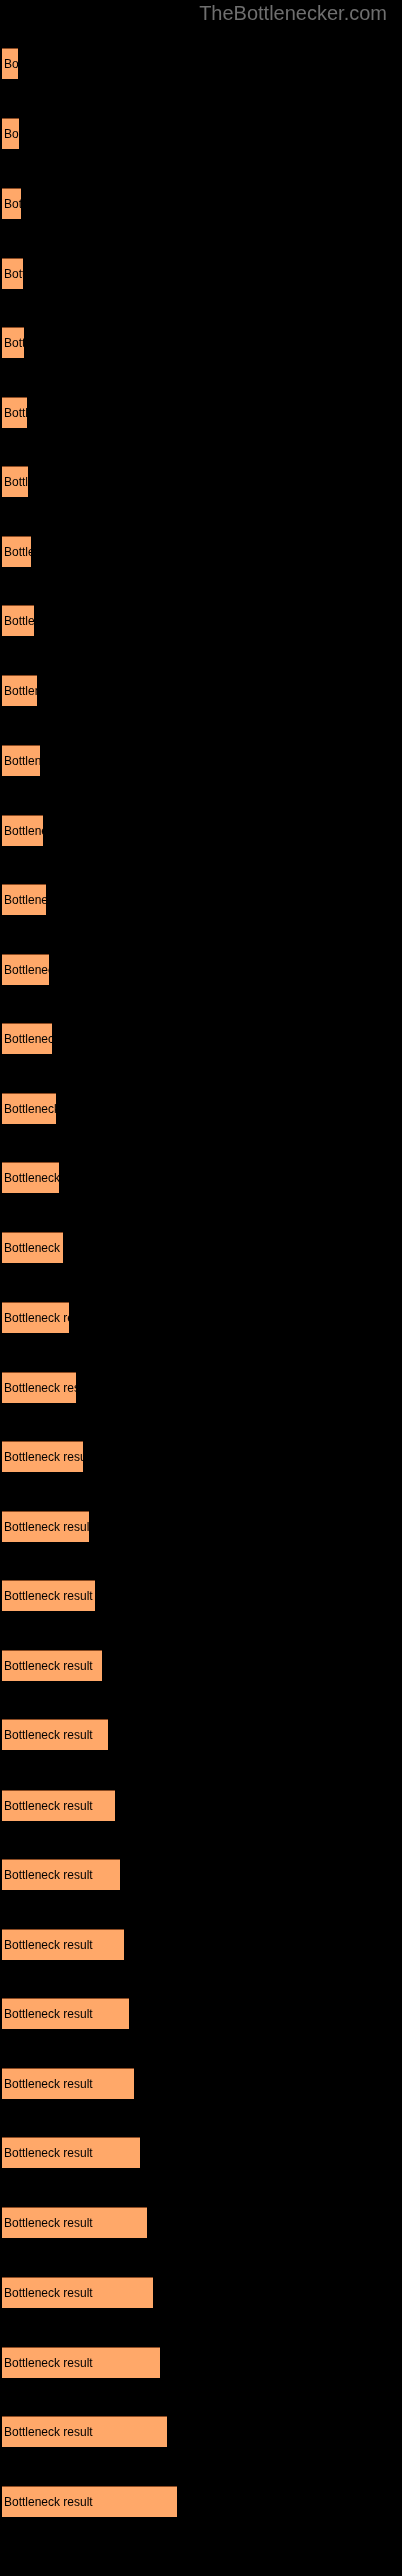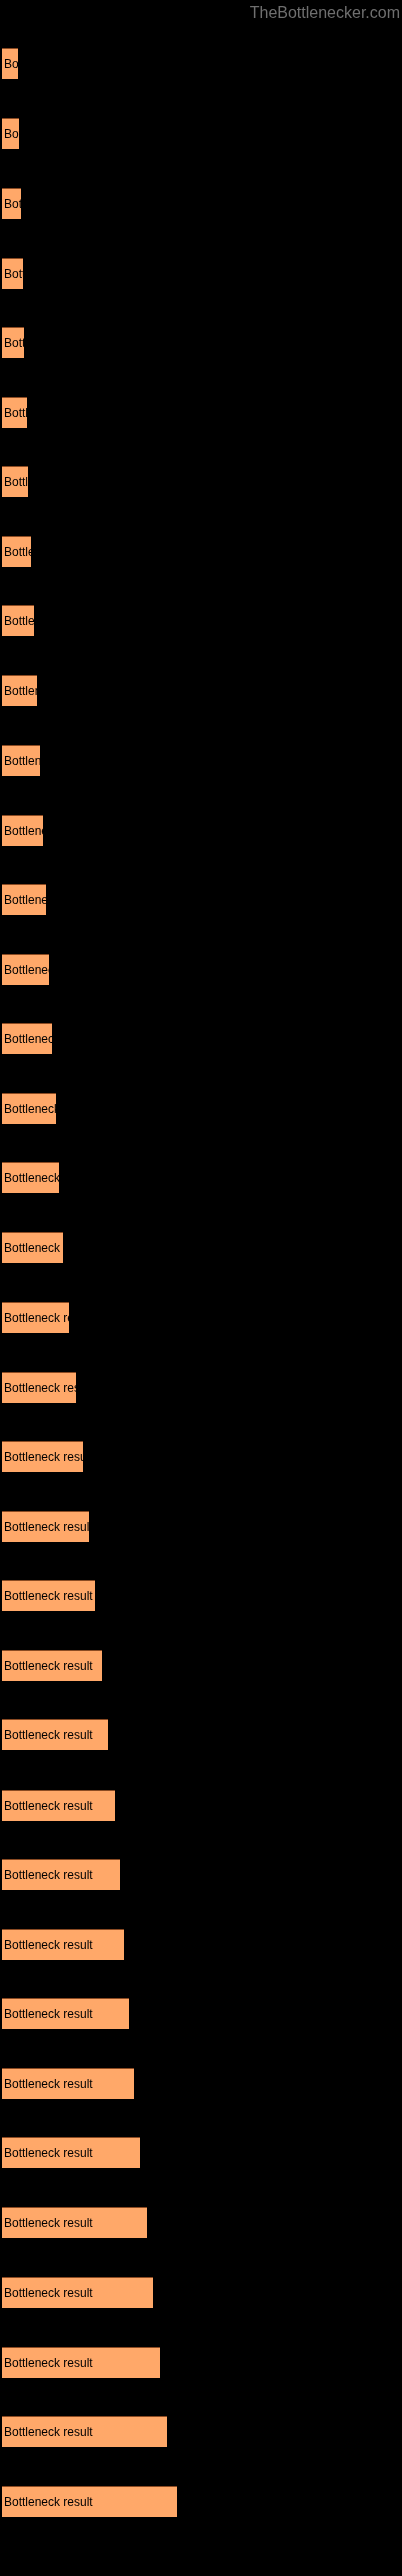--- a/index.html
+++ b/index.html
@@ -17,23 +17,23 @@
   #chart-root {
     position: absolute;
     left: 0;
     top: 0;
     width: 403px;
     height: 2576px;
     background: #000000;
   }
   #chart-title {
     position: absolute;
-    right: 3px;
+    right: 16px;
     top: 1.6px;
-    font-size: 16px;
+    font-size: 20px;
     line-height: 22.5px;
     color: #6f6f6f;
     letter-spacing: 0px;
     white-space: nowrap;
     font-family: "Liberation Sans", sans-serif;
   }
   #bars-layer {
     position: absolute;
     left: 0;
     top: 0;

